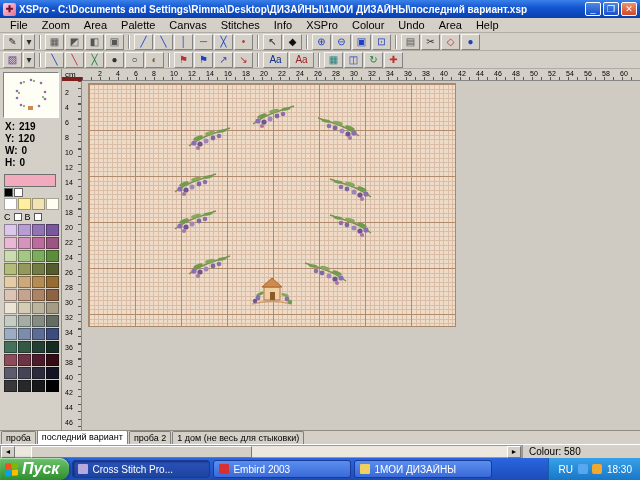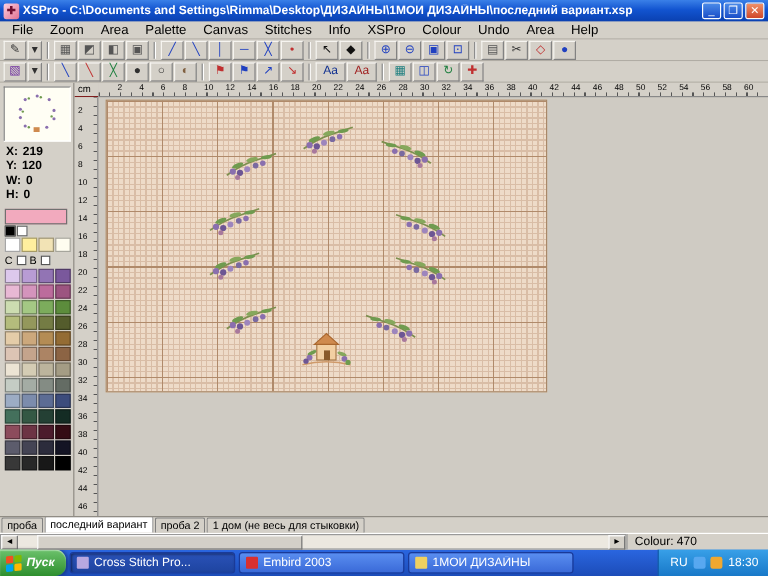--- a/index.html
+++ b/index.html
@@ -42,21 +42,21 @@
   .coord-line { display:flex; gap:4px; }
   .palette { margin-top:5px; padding-left:2px; }
   .selected-swatch { width:52px; height:13px; border:1px solid #707070; }
   .pal-row { display:flex; gap:1px; margin-top:1px; }
   .pal-small { width:9px; height:9px; border:1px solid #666; }
   .swatch { width:13px; height:12px; border:1px solid rgba(0,0,0,.35); }
   .cb-row { display:flex; align-items:center; gap:3px; font-size:9px; margin:2px 0; }
   .cb-box { width:8px; height:8px; border:1px solid #555; background:#fff; }
 
   .corner { position:absolute; left:62px; top:0; width:20px; height:12px; background:var(--chrome,#d4d0c8);
-    font-size:8px; line-height:11px; padding-left:3px; border-bottom:1px solid #7f1d1d; z-index:2; }
+    font-size:8px; line-height:11px; padding-left:3px; border-bottom:4px solid #7f1d1d; z-index:2; }
   .hruler { position:absolute; left:82px; right:0; top:0; height:12px; background:var(--chrome,#d4d0c8);
     border-bottom:1px solid #888; font-size:7px; overflow:hidden; z-index:2; }
   .hruler .num { position:absolute; top:1px; }
   .hruler::after { content:""; position:absolute; left:0; right:0; bottom:0; height:3px;
     background:repeating-linear-gradient(to right,#555 0 1px,transparent 1px 9px); }
   .vruler { position:absolute; left:62px; top:12px; width:20px; bottom:0; background:var(--chrome,#d4d0c8);
     border-right:1px solid #888; font-size:7px; overflow:hidden; z-index:2; }
   .vruler .num { position:absolute; left:3px; }
   .vruler::after { content:""; position:absolute; top:0; bottom:0; right:0; width:3px;
     background:repeating-linear-gradient(to bottom,#555 0 1px,transparent 1px 7.5px); }
@@ -87,21 +87,21 @@
   .scroll-thumb { position:absolute; left:16px; top:0; width:45%; height:12px; background:var(--chrome,#d4d0c8);
     border:1px solid; border-color:#fff #777 #777 #fff; }
   .statusbar { width:118px; display:flex; align-items:center; padding-left:6px; font-size:10px;
     border-left:1px solid #999; background:var(--chrome,#d4d0c8); }
 
   
   .taskbar { height:22px; display:flex; align-items:center;
     background:linear-gradient(var(--taskbar-top,#2a66e0),var(--taskbar-bottom,#1c4cb8)); }
   .start { height:22px; flex:none; display:flex; align-items:center; gap:4px; padding:0 10px 0 5px;
     background:linear-gradient(var(--start-top,#6cc26c),var(--start-bottom,#2e8f2e));
-    border:none; border-radius:0 9px 9px 0; color:#fff; font-weight:bold; font-style:italic; font-size:10px;
+    border:none; border-radius:0 9px 9px 0; color:#fff; font-weight:bold; font-style:italic; font-size:16px;
     box-shadow:inset 0 1px 1px rgba(255,255,255,.5), 2px 0 3px rgba(0,0,0,.3); }
   .winlogo { width:13px; height:13px; display:grid; grid-template-columns:1fr 1fr; grid-template-rows:1fr 1fr;
     gap:1px; transform:skewY(-6deg); }
   .wl { border-radius:1px; } .wl.r{background:#f25022;} .wl.g{background:#7fba00;} .wl.b{background:#00a4ef;} .wl.y{background:#ffb900;}
   #taskbuttons { display:flex; align-items:center; }
   .task { height:18px; width:138px; margin-left:3px; display:flex; align-items:center; gap:4px; padding:0 5px;
     background:linear-gradient(#5a8ef0,#3a6ad8); border:1px solid #1a3a98; border-radius:3px;
     color:#fff; font-size:10px; overflow:hidden; white-space:nowrap; }
   .task.active { background:linear-gradient(#2a52b8,#1e44a0); box-shadow:inset 1px 1px 2px rgba(0,0,0,.45); }
   .task-icon { width:10px; height:10px; border-radius:1px; flex:none; }
@@ -612,21 +612,21 @@
 
   <div class="statusrow">
     <div class="hscroll">
       <button class="scroll-btn">◄</button>
       <div class="scroll-track">
         <div class="scroll-thumb"></div>
       </div>
       <button class="scroll-btn">►</button>
     </div>
     <div class="statusbar">
-      <span>Colour: 470</span>
+      <span>Colour: 580</span>
     </div>
   </div>
 
   <div class="taskbar">
     <button class="start">
       <span class="winlogo">
         <span class="wl r"></span>
           <span class="wl g"></span>
           <span class="wl b"></span>
           <span class="wl y"></span>

